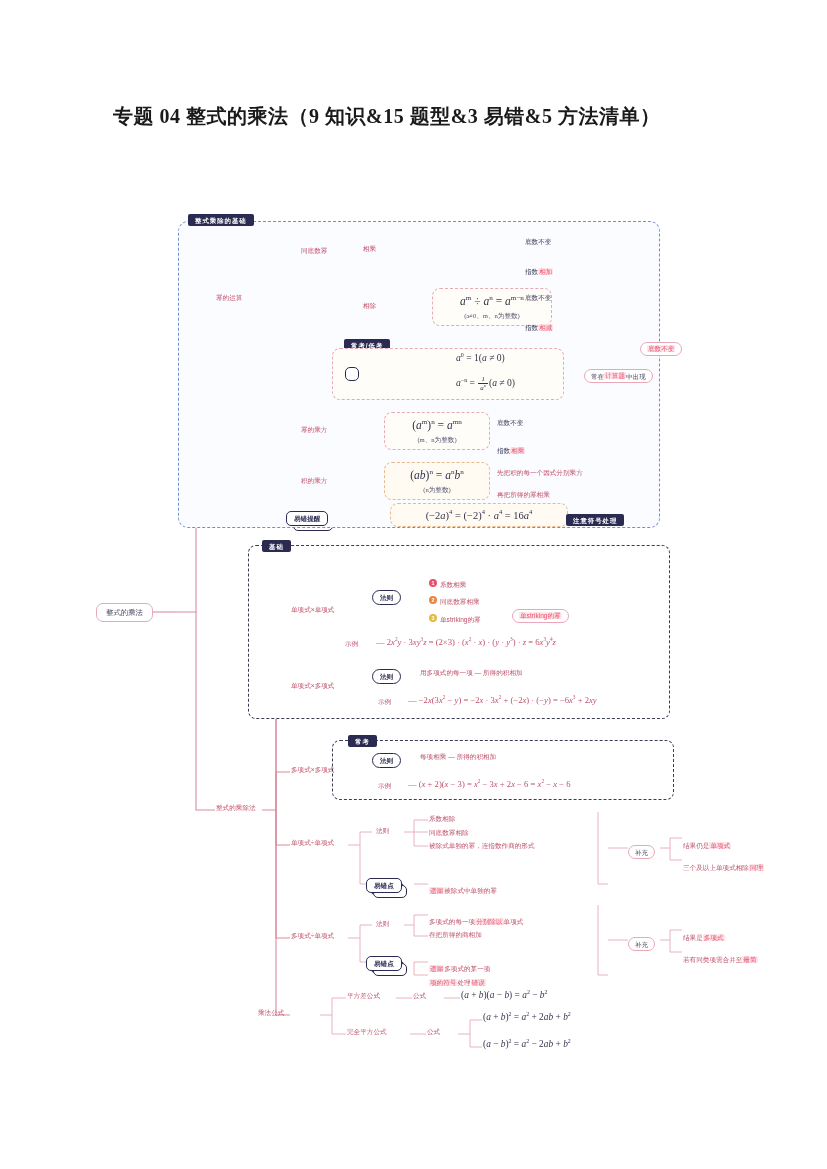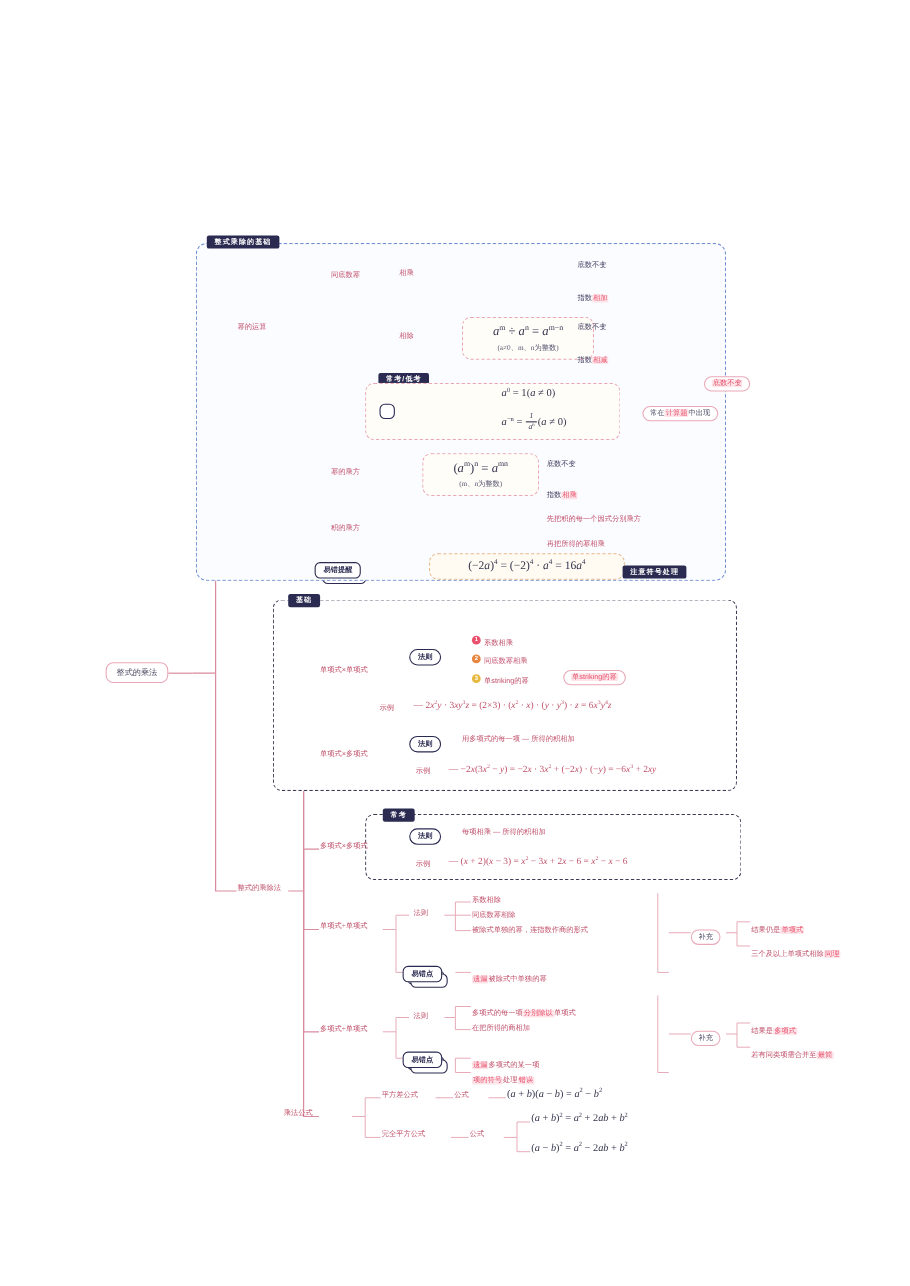--- a/index.html
+++ b/index.html
@@ -90,20 +90,21 @@
   svg.wires{position:absolute;left:0;top:0;width:827px;height:1169px;
             pointer-events:none;}
   .w{fill:none;stroke:#e7a9b8;stroke-width:.9;}
   .w2{fill:none;stroke:#d98ca0;stroke-width:1.1;}
 </style>
 </head>
 <body>
 
 <div class="page">
 
+  <div class="doc-title">专题 04 整式的乘法（9 知识&amp;15 题型&amp;3 易错&amp;5 方法清单）</div>
 
 
   <svg class="wires">
 
     <path class="w2" d="M175 612 H196 V300 H215"></path>
     <path class="w2" d="M196 612 V810 H215"></path>
     <path class="w2" d="M151 612 H175"></path>
 
     <path class="w" d="M262 300 H278 V253 H300"></path>
     <path class="w" d="M278 300 V432 H300"></path>
@@ -227,21 +228,21 @@
   <div class="node lbl" style="left:301px;top:477px;">积的乘方</div>
 
   <div class="node lbl" style="left:363px;top:245px;">相乘</div>
   <div class="node lbl" style="left:363px;top:302px;">相除</div>
 
   <div class="node lbl-dk" style="left:525px;top:238px;">底数不变</div>
   <div class="node" style="left:525px;top:260px;">
     <span class="lbl-dk">指数</span><span class="red-hl" style="font-size:6.6px;">相加</span>
   </div>
 
-  <div class="node dbox" style="left:420px;top:288px;width:100px;">
+  <div class="node dbox" style="left:432px;top:288px;width:100px;">
     <div class="f"><i>a</i><sup>m</sup> ÷ <i>a</i><sup>n</sup> = <i>a</i><sup>m−n</sup></div>
     <div class="fs" style="margin-top:4px;">(a≠0、m、n为整数)</div>
   </div>
   <div class="node lbl-dk" style="left:525px;top:294px;">底数不变</div>
   <div class="node" style="left:525px;top:316px;">
     <span class="lbl-dk">指数</span><span class="red-hl" style="font-size:6.6px;">相减</span>
   </div>
 
   <div class="node" style="left:344px;top:333px;">
     <span class="dkbadge">常考/低考</span>
@@ -265,20 +266,24 @@
 
   <div class="node dbox" style="left:384px;top:412px;width:86px;">
     <div class="f">(<i>a</i><sup>m</sup>)<sup>n</sup> = <i>a</i><sup>mn</sup></div>
     <div class="fs" style="margin-top:4px;">(m、n为整数)</div>
   </div>
   <div class="node lbl-dk" style="left:497px;top:419px;">底数不变</div>
   <div class="node" style="left:497px;top:439px;">
     <span class="lbl-dk">指数</span><span class="red-hl" style="font-size:6.6px;">相乘</span>
   </div>
 
+  <div class="node dbox warm" style="left:384px;top:462px;width:86px;">
+    <div class="f">(<i>ab</i>)<sup>n</sup> = <i>a</i><sup>n</sup><i>b</i><sup>n</sup></div>
+    <div class="fs" style="margin-top:4px;">(n为整数)</div>
+  </div>
   <div class="node lbl" style="left:497px;top:469px;">先把积的每一个因式分别乘方</div>
   <div class="node lbl" style="left:497px;top:491px;">再把所得的幂相乘</div>
 
   <div class="node" style="left:286px;top:507px;">
     <span class="stackbox" style="background:#fff;">易错提醒</span>
   </div>
   <div class="node dbox warm" style="left:390px;top:503px;width:160px;padding:4px 8px;">
     <div class="f" style="font-size:10.5px;">(−2<i>a</i>)<sup>4</sup> = (−2)<sup>4</sup> · <i>a</i><sup>4</sup> = 16<i>a</i><sup>4</sup></div>
   </div>
   <div class="node" style="left:566px;top:508px;">

